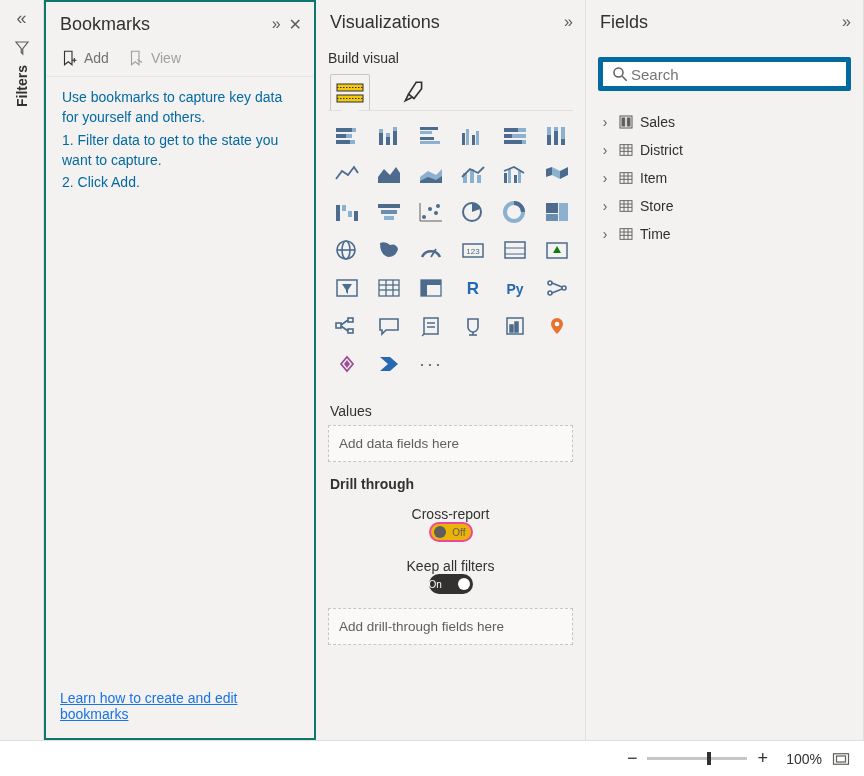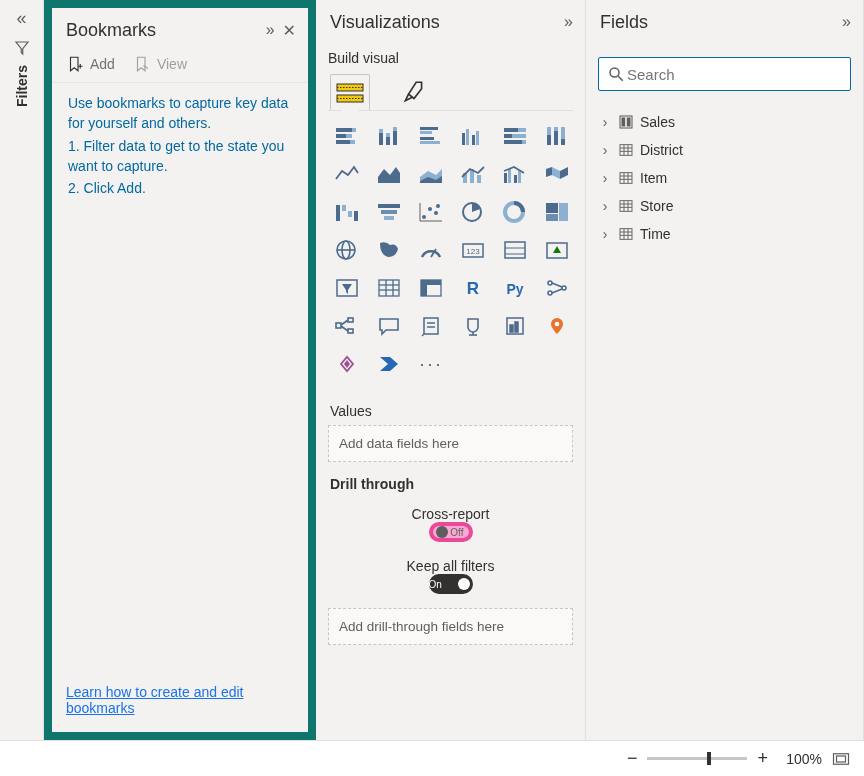--- a/index.html
+++ b/index.html
@@ -37,21 +37,21 @@
     font-weight: 600;
   }
   .pane {
     background: #f3f2f1;
     border-right: 1px solid #e1dfdd;
     display: flex;
     flex-direction: column;
   }
   .bookmarks-pane {
     width: 272px;
-    border: 8px solid #0f766e;
+    border: 2px solid #0f766e;
     position: relative;
   }
   .viz-pane { width: 270px; }
   .fields-pane { flex: 1; gap: 7px; }
   .pane-header {
     display: flex;
     align-items: center;
     padding: 6px 12px 6px 14px;
     height: 44px;
   }
@@ -127,34 +127,34 @@
     font-size: 14px;
     flex-direction: column;
   }
   .toggle {
     width: 44px; height: 20px; border-radius: 12px;
     position: relative; display:flex; align-items:center;
     font-size: 10px;
     cursor: pointer;
   }
   .toggle.off {
-    background: #f9a8d4; border:4px solid #ec4899; justify-content:flex-end; padding-right:5px; color:#605e5c;
+    background: #eab308; border:2px solid #ec4899; justify-content:flex-end; padding-right:5px; color:#605e5c;
   }
   .toggle.off::before {
     content:''; position:absolute; left:3px; width:12px; height:12px; border-radius:50%; background:#605e5c;
   }
   .toggle.on {
     background: #323130; justify-content:flex-start; color:#fff;
   }
   .toggle.on::after {
     content:''; position:absolute; right:3px; width:12px; height:12px; border-radius:50%; background:#fff;
   }
   .search-box {
     margin: 6px 12px 10px 12px;
-    border: 1px solid #0369a1;
+    border: 5px solid #0369a1;
     border-radius: 2px;
     display:flex; align-items:center;
     padding: 4px 8px;
     background:#fff;
     height: 34px;
   }
   .search-box input {
     border:none; outline:none; font-size:15px; flex:1; background:transparent;
   }
   .field-list { padding: 0 6px; }

